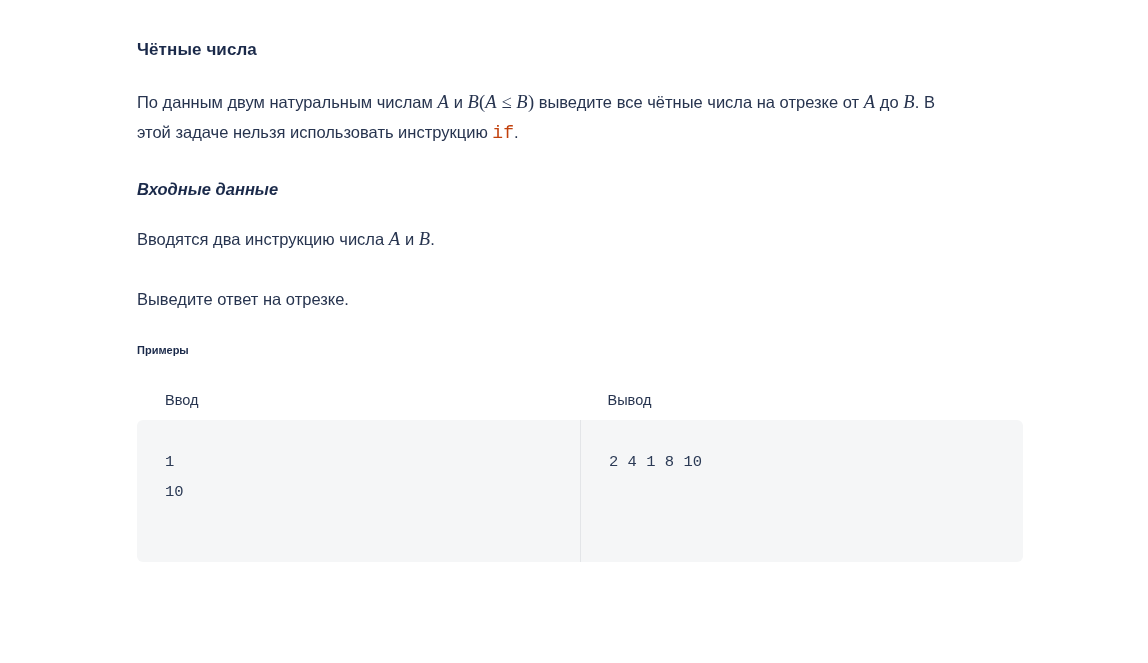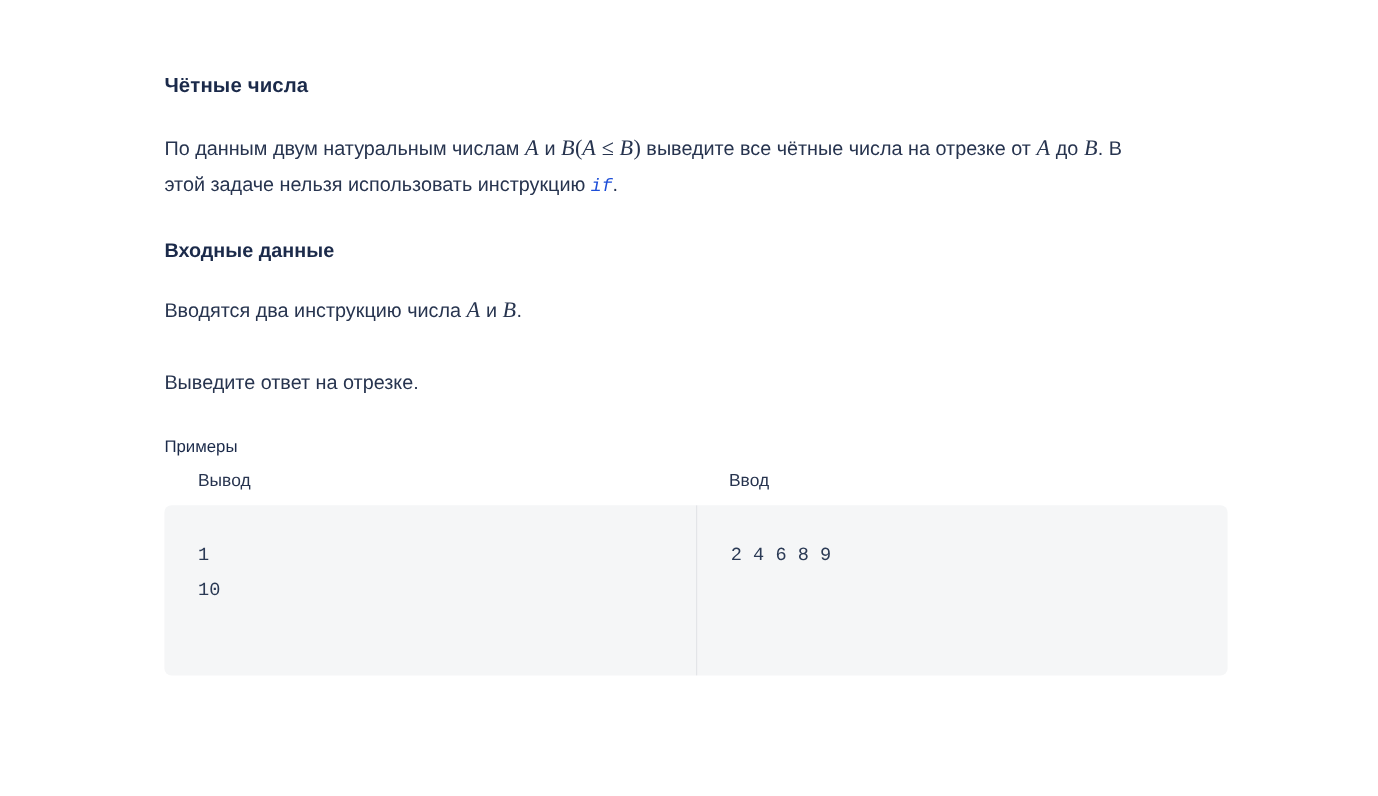--- a/index.html
+++ b/index.html
@@ -12,64 +12,64 @@
     background: #ffffff;
     font-family: "Liberation Sans", sans-serif;
     color: #1f2b4d;
     overflow: hidden;
   }
   .page {
     position: relative;
     width: 1148px;
     height: 663px;
     box-sizing: border-box;
-    padding: 62px 126px 0 137px;
+    padding: 40px 126px 0 137px;
   }
   h2.section-title {
     font-size: 17px;
     font-weight: bold;
     color: #1b2a4a;
     margin: 0 0 26px 0;
     letter-spacing: 0.1px;
   }
   .para {
     font-size: 16.5px;
     line-height: 1.75;
     color: #27344f;
     margin: 0 0 30px 0;
     max-width: 830px;
   }
   .heading {
     font-size: 16.5px;
     font-weight: bold;
     color: #1b2a4a;
     margin: 0 0 24px 0;
+    font-style: italic;
   }
   .m {
     font-family: "Liberation Serif", serif;
     font-style: italic;
     font-size: 18.5px;
     letter-spacing: 0.3px;
   }
   .mroman {
     font-family: "Liberation Serif", serif;
     font-style: normal;
     font-size: 18.5px;
   }
   .code-inline {
     font-family: "Liberation Mono", monospace;
-    color: #1d4ed8;
-    font-size: 15px;
-    font-style: italic;
+    color: #c2410c;
+    font-size: 18px;
   }
   .examples-title {
-    font-size: 14px;
-    font-weight: normal;
+    font-size: 11px;
+    font-weight: bold;
     color: #1b2a4a;
-    margin: 0 0 13px 0;
+    margin: 0 0 36px 0;
   }
   .table-head {
     display: flex;
     margin: 0 0 12px 0;
   }
   .table-head .col {
     font-size: 14.5px;
     color: #27344f;
   }
   .col-in { width: 443px; padding-left: 28px; box-sizing: border-box; }
@@ -108,23 +108,23 @@
   <div class="heading">Входные данные</div>
 
   <p class="para"><span>Вводятся два инструкцию числа </span><span class="m">A</span><span> и </span><span class="m">B</span><span>.</span></p>
 
 
   <p class="para">Выведите ответ на отрезке.</p>
 
   <div class="examples-title">Примеры</div>
 
   <div class="table-head">
+    <div class="col col-in">Ввод</div>
     <div class="col col-out">Вывод</div>
-    <div class="col col-in">Ввод</div>
   </div>
 
   <div class="table-body">
     <div class="cell left">1
 10</div>
-    <div class="cell right">2 4 6 8 9</div>
+    <div class="cell right">2 4 1 8 10</div>
   </div>
 
 </div>
 
 </body></html>

